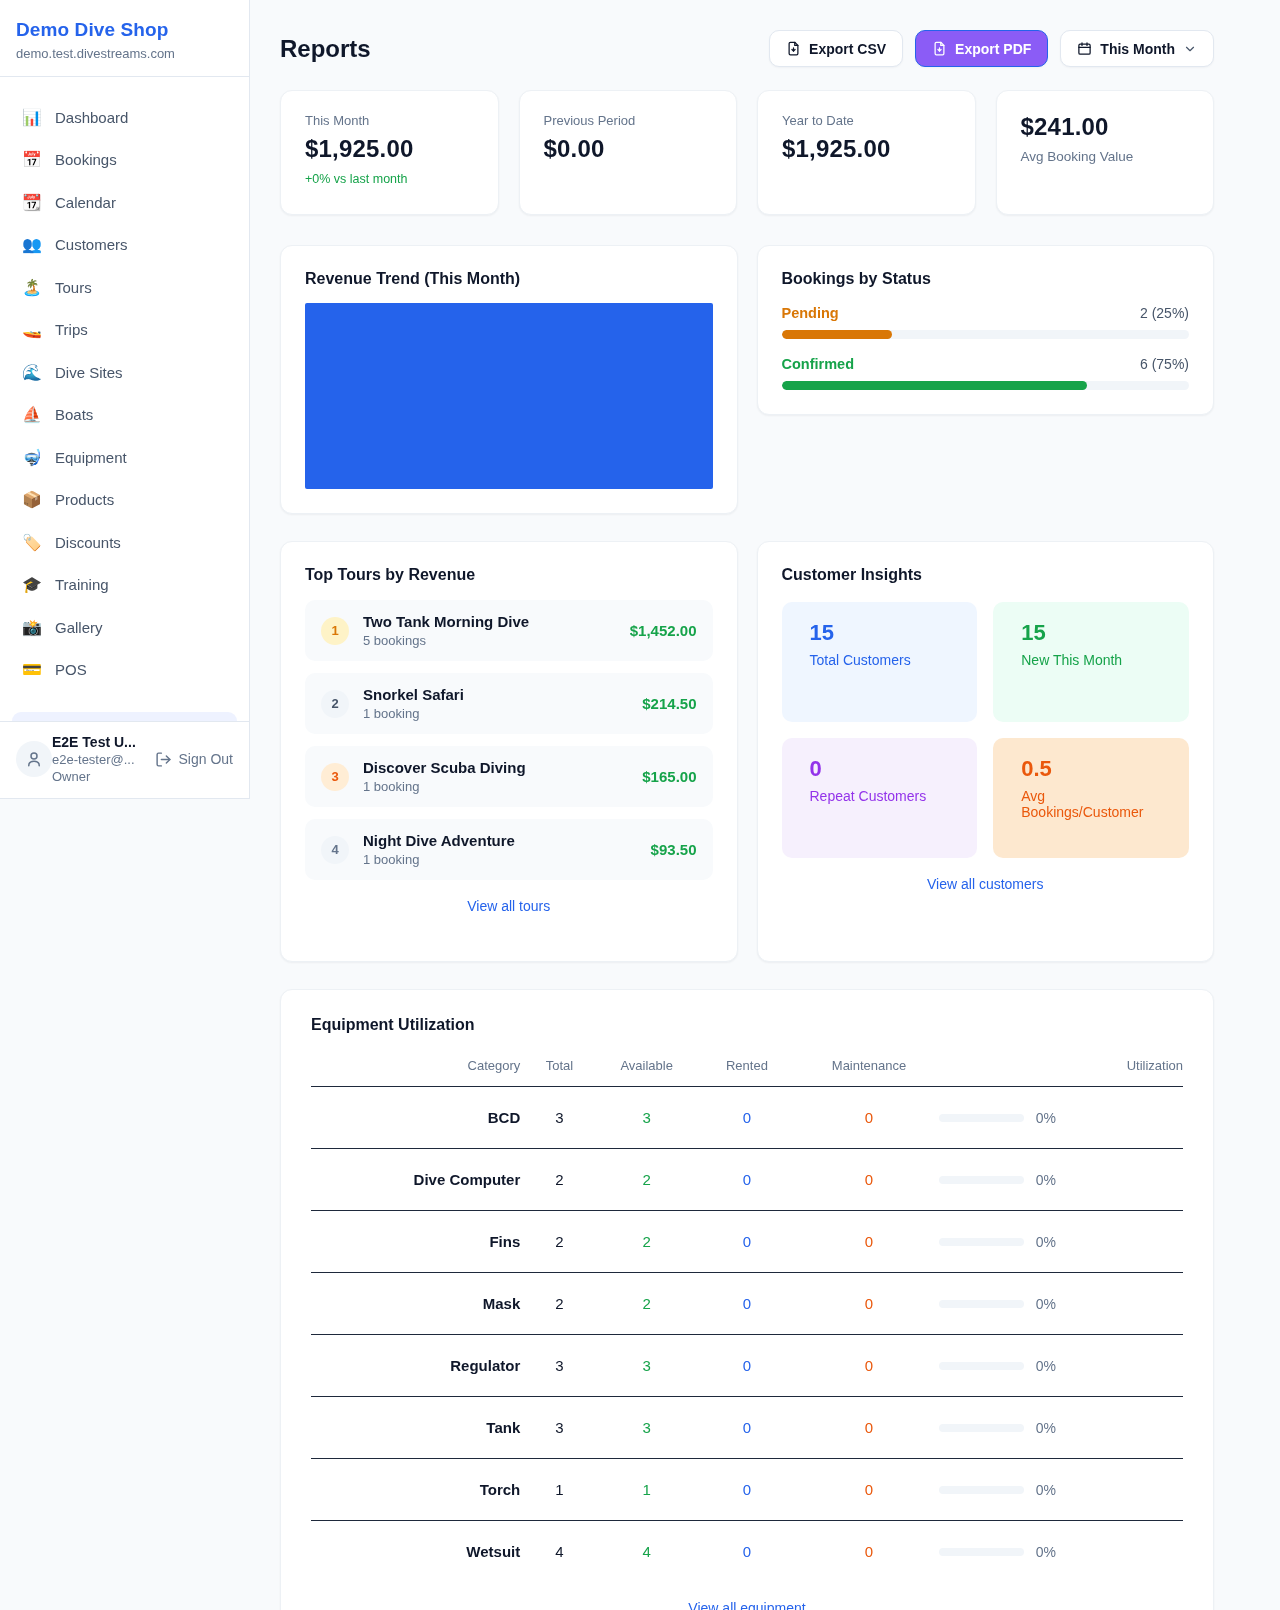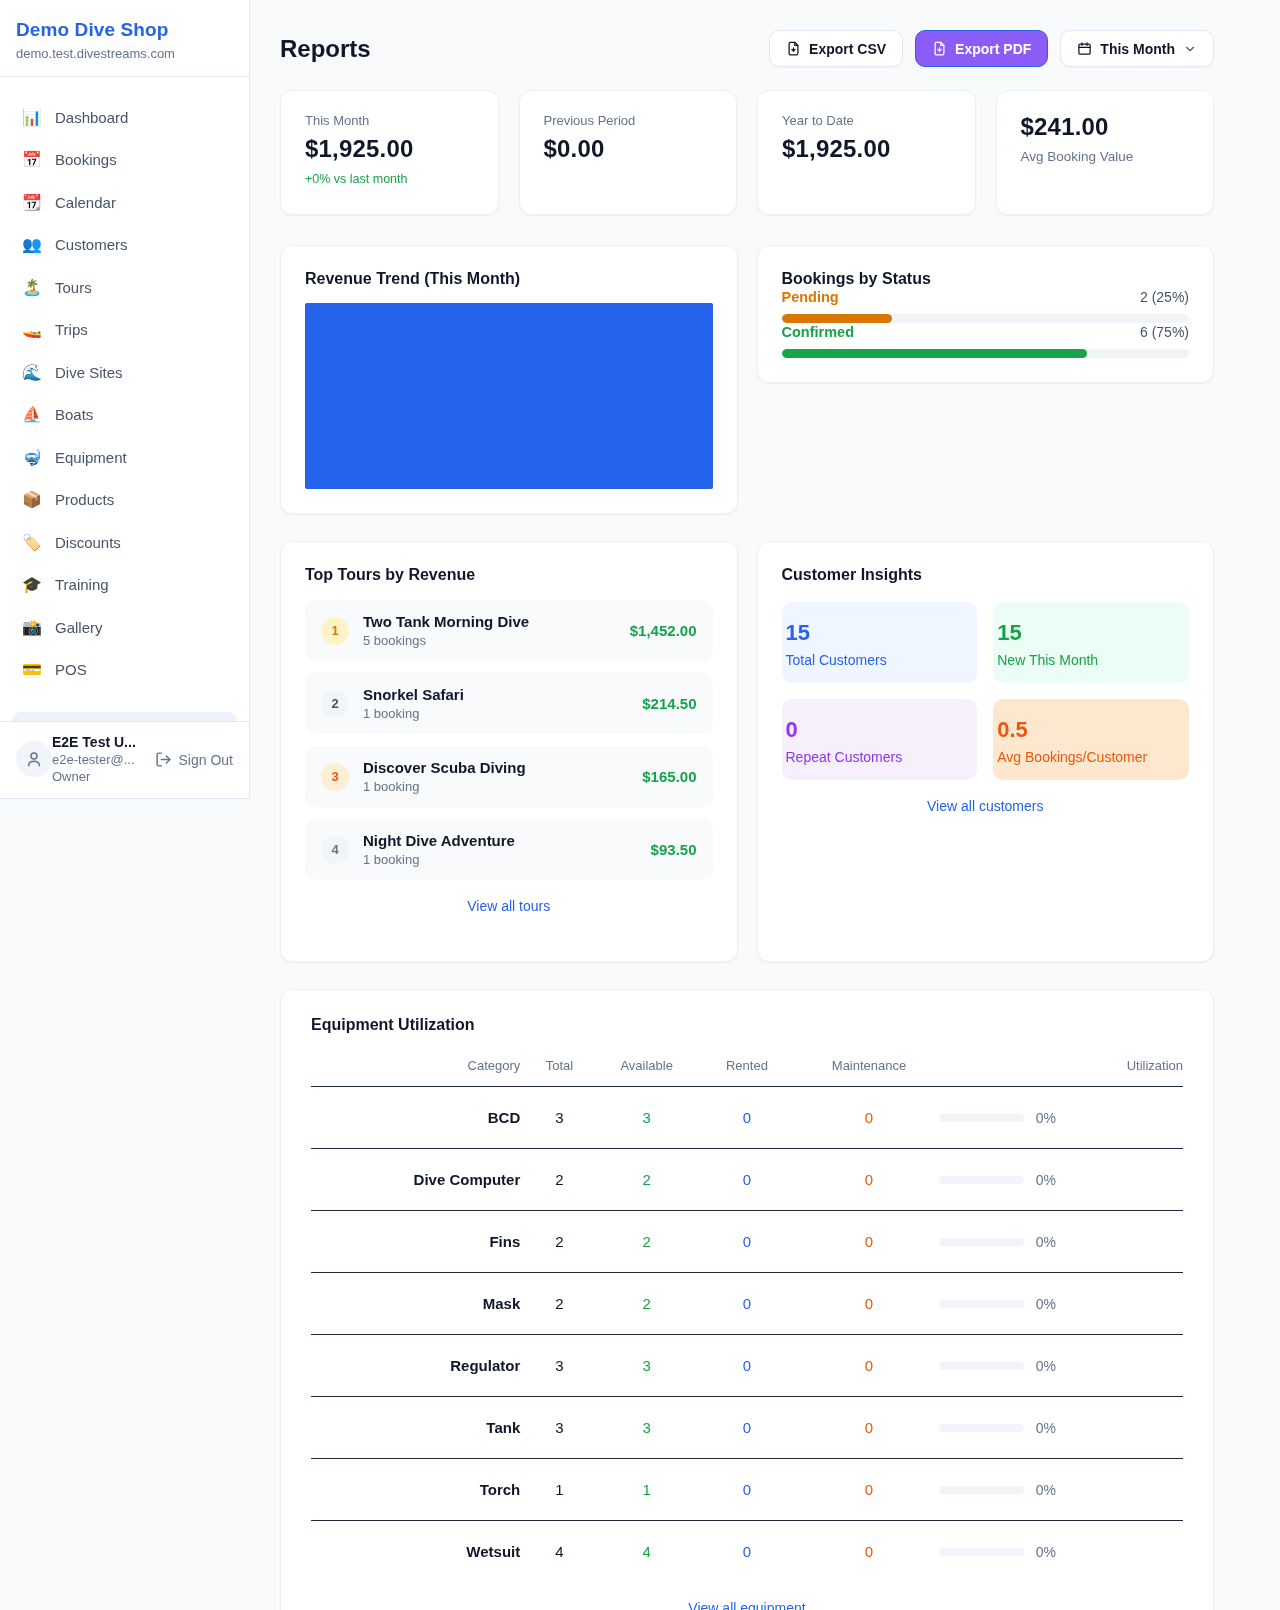--- a/index.html
+++ b/index.html
@@ -35,21 +35,21 @@
     display:flex; align-items:center; gap:0;
   }
   .avatar {
     width:36px; height:36px; border-radius:50%; background:#f1f5f9; flex:none;
     display:flex; align-items:center; justify-content:center; color:#64748b;
   }
   .user-block { flex:1; min-width:0; }
   .user-name { font-size:14px; font-weight:700; color:#0f172a; white-space:nowrap; }
   .user-email { font-size:13px; color:#64748b; margin-top:2px; white-space:nowrap; }
   .user-role { font-size:13px; color:#64748b; margin-top:2px; }
-  .signout { display:flex; align-items:flex-end; gap:7px; color:#64748b; font-size:14px; cursor:pointer; flex:none; }
+  .signout { display:flex; align-items:center; gap:7px; color:#64748b; font-size:14px; cursor:pointer; flex:none; }
 
   
   .main { position:absolute; left:280px; top:0; width:934px; padding-top:30px; }
   .page-header { display:flex; align-items:center; justify-content:space-between; margin-bottom:23px; }
   .page-title { font-size:24px; font-weight:800; color:#0f172a; }
   .header-actions { display:flex; gap:12px; }
   .btn {
     display:flex; align-items:center; gap:8px; height:37px; padding:0 16px;
     border-radius:10px; font-size:14px; font-weight:600; cursor:pointer;
     background:#ffffff; border:1px solid #e2e8f0; color:#0f172a;
@@ -75,21 +75,21 @@
   .two-col { display:grid; grid-template-columns:1fr 1fr; gap:26px; align-items:start; }
   .row2 { margin-bottom:27px;gap:19px; }
   .section-title { font-size:16px; font-weight:700; color:#0f172a; }
 
   
   .revenue-card { padding:24px; }
   .chart-block { margin-top:15px; height:186px; background:#2563eb; border-radius:2px; }
 
   
   .status-card { padding:24px; }
-  .status-row { margin-top:1px; }
+  .status-row { margin-top:17px; }
   .status-line { display:flex; justify-content:space-between; align-items:baseline; margin-bottom:9px; }
   .status-label { font-size:14.5px; font-weight:700; }
   .status-label.pending { color:#d97706; }
   .status-label.confirmed { color:#16a34a; }
   .status-count { font-size:14px; color:#475569; }
   .bar-track { height:9px; background:#f1f5f9; border-radius:6px; overflow:hidden; }
   .bar-fill { height:100%; border-radius:6px; }
   .bar-fill.pending { background:#d97706; }
   .bar-fill.confirmed { background:#16a34a; }
 
@@ -109,21 +109,21 @@
   .rank-badge.r2 { background:#f1f5f9; color:#475569; }
   .rank-badge.r3 { background:#ffedd5; color:#ea580c; }
   .tour-info { flex:1; min-width:0; }
   .tour-name { font-size:15px; font-weight:600; color:#0f172a; }
   .tour-bookings { font-size:13px; color:#64748b; margin-top:3px; }
   .tour-revenue { font-size:15px; font-weight:700; color:#16a34a; flex:none; }
   .view-link { display:block; text-align:center; font-size:14px; color:#2563eb; margin-top:18px; cursor:pointer; text-decoration:none; }
 
   
   .tiles { display:grid; grid-template-columns:1fr 1fr; gap:16px; margin-top:18px; }
-  .tile { border-radius:10px; padding:18px 4px; height:81px; }
+  .tile { border-radius:10px; padding:18px 28px; height:120px; }
   .tile-value { font-size:22px; font-weight:800; }
   .tile-label { font-size:14px; font-weight:500; margin-top:6px; }
   .tile.blue   { background:#eff6ff; } .tile.blue .tile-value{color:#2563eb;} .tile.blue .tile-label{color:#2563eb;}
   .tile.green  { background:#ecfdf5; } .tile.green .tile-value{color:#16a34a;} .tile.green .tile-label{color:#16a34a;}
   .tile.purple { background:#f6f0fd; } .tile.purple .tile-value{color:#9333ea;} .tile.purple .tile-label{color:#9333ea;}
   .tile.orange { background:#fde8cf; } .tile.orange .tile-value{color:#ea580c;} .tile.orange .tile-label{color:#ea580c;}
 
   
   .equipment-card { padding:26px 30px 24px 30px; }
   table.equip { width:100%; border-collapse:collapse; margin-top:16px; }

